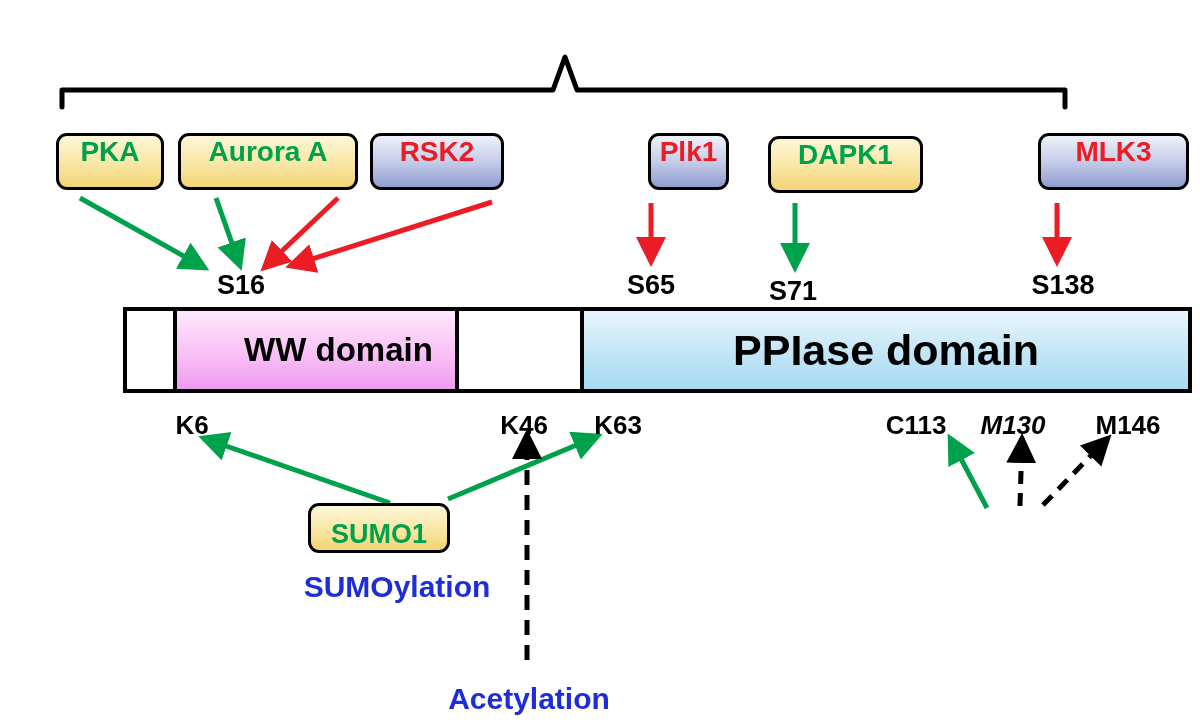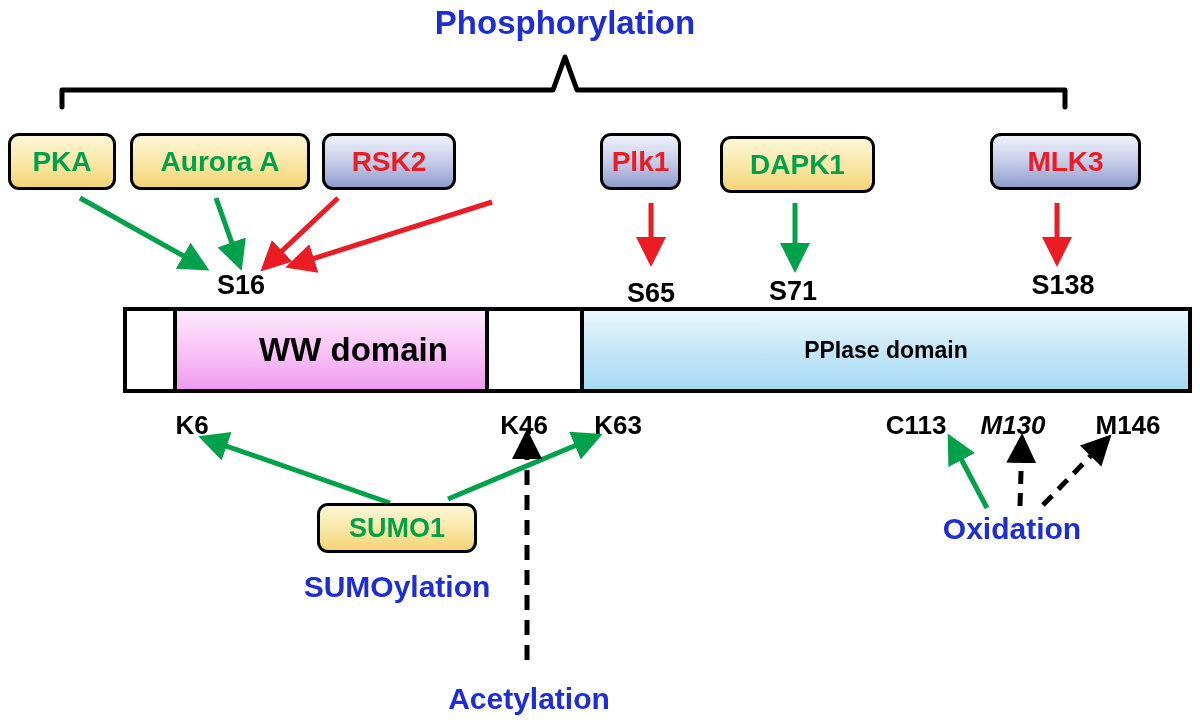--- a/index.html
+++ b/index.html
@@ -7,63 +7,62 @@
     position:relative;width:1200px;height:723px;background:#fff;
     font-family:"Liberation Sans","DejaVu Sans",sans-serif;overflow:hidden;
   }
   .abs{position:absolute;}
   .ctr{transform:translateX(-50%);white-space:nowrap;}
   .title{
     top:4px;left:565px;font-size:33px;font-weight:bold;color:#1d2ed9;
   }
   .kbox{
     position:absolute;box-sizing:border-box;border:3px solid #000;border-radius:11px;
-    display:flex;align-items:center;justify-content:center;
-    font-size:28px;font-weight:bold;height:57px;
+    display:flex;justify-content:center;
+    font-size:28px;font-weight:bold;height:57px;margin-left:48px;
   }
   .kbox.yellow{background:linear-gradient(180deg,#fdf7d8 0%,#f9e6a4 55%,#f3d474 100%);}
   .kbox.blue{background:linear-gradient(180deg,#eff1fa 0%,#c5cde9 50%,#8f9dcd 100%);}
   .txt-green{color:#00A14B;}
   .txt-red{color:#EC1C24;}
   .site{font-size:27px;font-weight:bold;color:#000;top:270px;}
   .residue{font-size:26px;font-weight:bold;color:#000;top:410px;}
   #protein-bar{
     left:123px;top:307px;width:1069px;height:86px;box-sizing:border-box;
     border:4px solid #000;background:#fff;
   }
   #ww-domain{
-    position:absolute;left:46px;top:0;width:316px;height:78px;box-sizing:border-box;
+    position:absolute;left:46px;top:0;width:286px;height:78px;box-sizing:border-box;
     border-left:4px solid #000;border-right:4px solid #000;
     background:linear-gradient(180deg,#fde9fc 0%,#f8c0f5 55%,#ef9bef 100%);
     display:flex;align-items:center;justify-content:center;
     font-size:33px;font-weight:bold;color:#000;padding-left:45px;
   }
   #ppiase-domain{
     position:absolute;left:453px;top:0;right:0;height:78px;box-sizing:border-box;
     border-left:4px solid #000;
     background:linear-gradient(180deg,#e9f6fd 0%,#c2e5f6 55%,#a6daf2 100%);
     display:flex;align-items:center;justify-content:center;
-    font-size:23px;font-weight:bold;color:#000;
+    font-size:43px;font-weight:bold;color:#000;
   }
   #sumo1-box{
-    left:317px;top:503px;width:160px;height:50px;
+    left:308px;top:503px;width:142px;height:50px;
     position:absolute;box-sizing:border-box;border:3px solid #000;border-radius:11px;
     background:linear-gradient(180deg,#fdf7d8 0%,#f9e6a4 55%,#f3d474 100%);
-    display:flex;align-items:center;justify-content:center;
+    display:flex;align-items:flex-end;justify-content:center;
     font-size:27px;font-weight:bold;color:#00A14B;
   }
   .modlabel{font-size:30px;font-weight:bold;color:#1d2ed9;}
   #arrow-layer{position:absolute;left:0;top:0;width:1200px;height:723px;pointer-events:none;}
 </style>
 </head>
 <body>
 
 <div id="canvas">
 
-  <div class="abs ctr title">Phosphorylation</div>
 
   <svg id="arrow-layer" viewBox="0 0 1200 723">
     <defs>
       <marker id="ah-green" markerWidth="7" markerHeight="7" refX="5" refY="3" orient="auto" markerUnits="strokeWidth">
         <path d="M0,0 L6,3 L0,6 Z" fill="#00A14B"></path>
       </marker>
       <marker id="ah-red" markerWidth="7" markerHeight="7" refX="5" refY="3" orient="auto" markerUnits="strokeWidth">
         <path d="M0,0 L6,3 L0,6 Z" fill="#EC1C24"></path>
       </marker>
       <marker id="ah-black" markerWidth="7" markerHeight="7" refX="5" refY="3" orient="auto" markerUnits="strokeWidth">
@@ -104,21 +103,21 @@
     <span class="txt-red">Plk1</span>
   </div>
   <div class="kbox yellow" style="left:720px;top:136px;width:155px;">
     <span class="txt-green">DAPK1</span>
   </div>
   <div class="kbox blue" style="left:990px;top:133px;width:151px;">
     <span class="txt-red">MLK3</span>
   </div>
 
   <div class="abs ctr site" style="left:241px;">S16</div>
-  <div class="abs ctr site" style="left:651px;margin-top:8px;">S65</div>
+  <div class="abs ctr site" style="left:651px;">S65</div>
   <div class="abs ctr site" style="left:793px;top:276px;">S71</div>
   <div class="abs ctr site" style="left:1063px;">S138</div>
 
   <div class="abs" id="protein-bar">
     <div id="ww-domain">
       <span>WW domain</span>
     </div>
     <div id="ppiase-domain">
       <span>PPIase domain</span>
     </div>
@@ -130,15 +129,14 @@
   <div class="abs ctr residue" style="left:916px;">C113</div>
   <div class="abs ctr residue" style="left:1013px;font-style:italic;">M130</div>
   <div class="abs ctr residue" style="left:1128px;">M146</div>
 
   <div id="sumo1-box">
     <span>SUMO1</span>
   </div>
 
   <div class="abs ctr modlabel" style="left:397px;top:570px;">SUMOylation</div>
   <div class="abs ctr modlabel" style="left:529px;top:682px;">Acetylation</div>
-  <div class="abs ctr modlabel" style="left:1012px;top:512px;">Oxidation</div>
 
 </div>
 
 </body></html>

